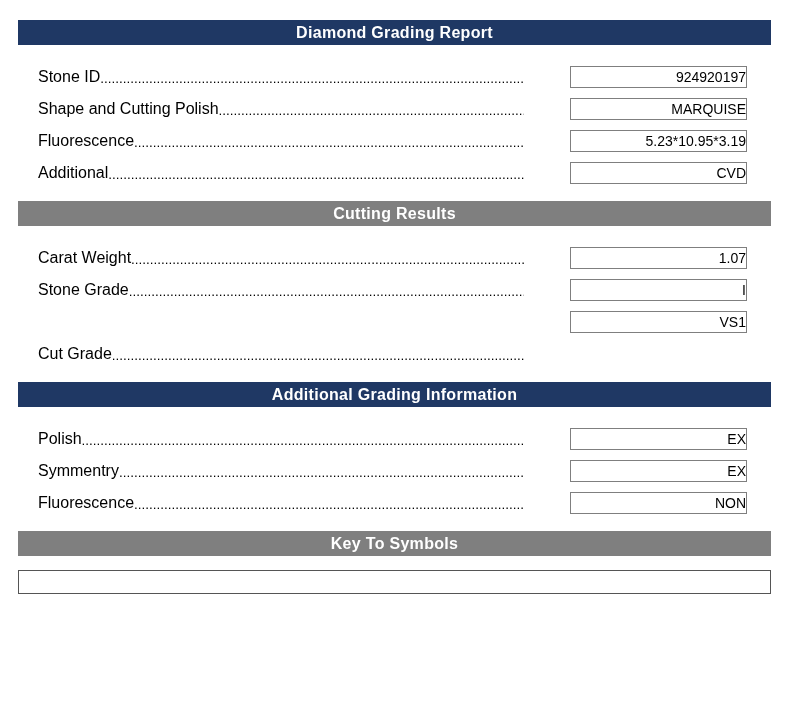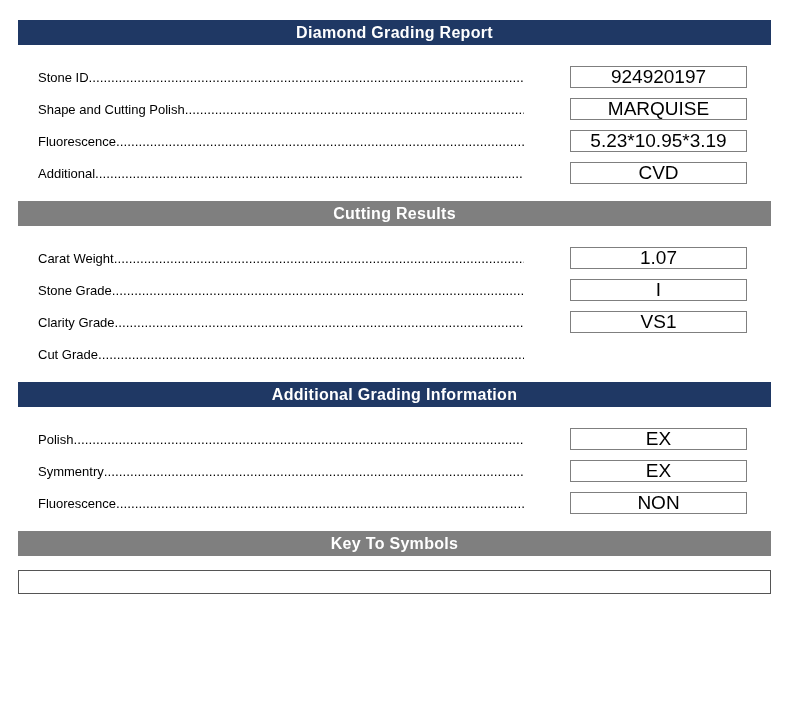--- a/index.html
+++ b/index.html
@@ -36,43 +36,43 @@
     display: flex;
     align-items: center;
     height: 32px;
     padding-left: 20px;
   }
   .label-area {
     width: 486px;
     display: flex;
     align-items: flex-end;
     overflow: hidden;
-    font-size: 13px;
+    font-size: 16px;
   }
   .label {
     white-space: nowrap;
   }
   .dots {
     flex: 1;
     overflow: hidden;
     white-space: nowrap;
     font-size: 13.5px;
   }
   .dots::after {
     content: "..........................................................................................................................................................................................................................................";
   }
   .value-box {
     width: 175px;
     height: 20px;
     line-height: 20px;
     border: 1px solid #7f7f7f;
     margin-left: auto;
     margin-right: 24px;
-    text-align: center;
-    font-size: 19px;
+    text-align: right;
+    font-size: 14px;
     background: #ffffff;
   }
   .value-box.hidden { visibility: hidden; border: none; }
 
   .symbols-box {
     margin-top: 14px;
     height: 22px;
     border: 1px solid #555555;
     background: #ffffff;
   }
@@ -126,24 +126,20 @@
       <div class="value-box">1.07</div>
     </div>
     <div class="row">
       <div class="label-area">
         <span class="label">Stone Grade</span>
           <span class="dots"></span>
       </div>
       <div class="value-box">I</div>
     </div>
     <div class="row">
-      <div class="label-area">
-        <span class="label">Clarity Grade</span>
-          <span class="dots"></span>
-      </div>
       <div class="value-box">VS1</div>
     </div>
     <div class="row">
       <div class="label-area">
         <span class="label">Cut Grade</span>
           <span class="dots"></span>
       </div>
       <div class="value-box hidden"></div>
     </div>
   </div>

